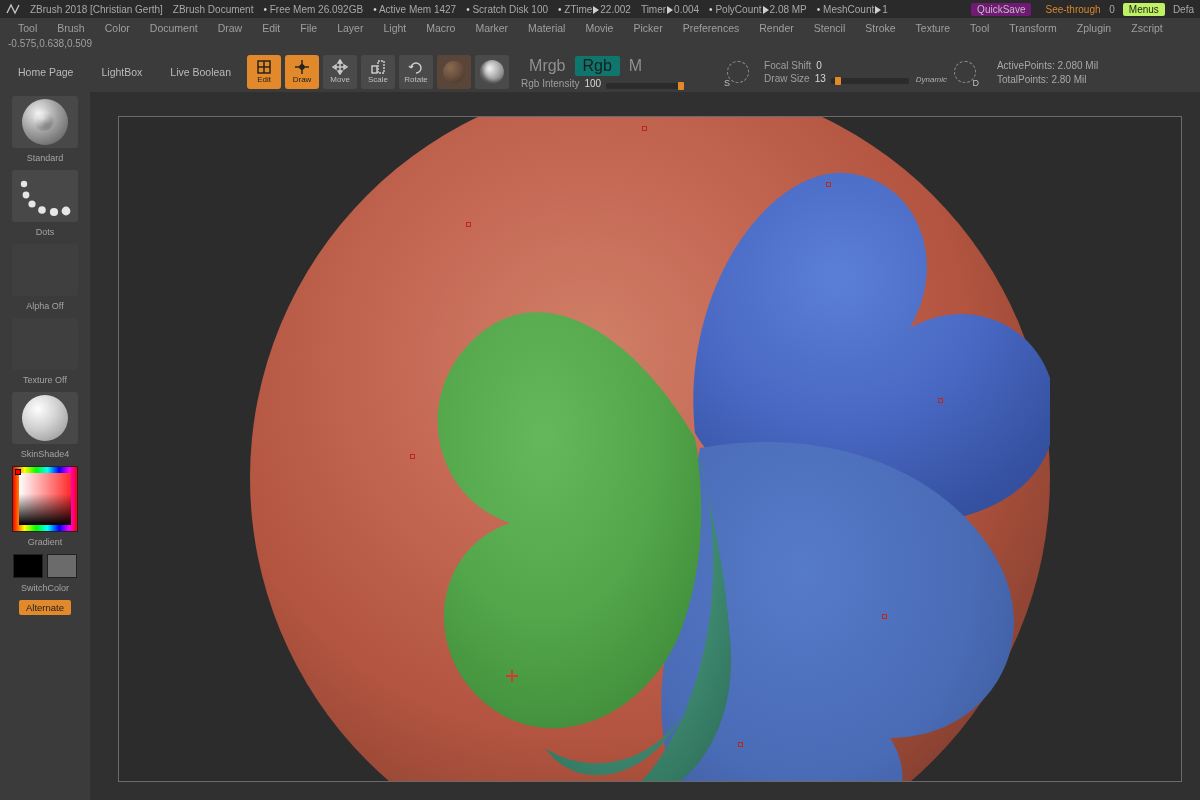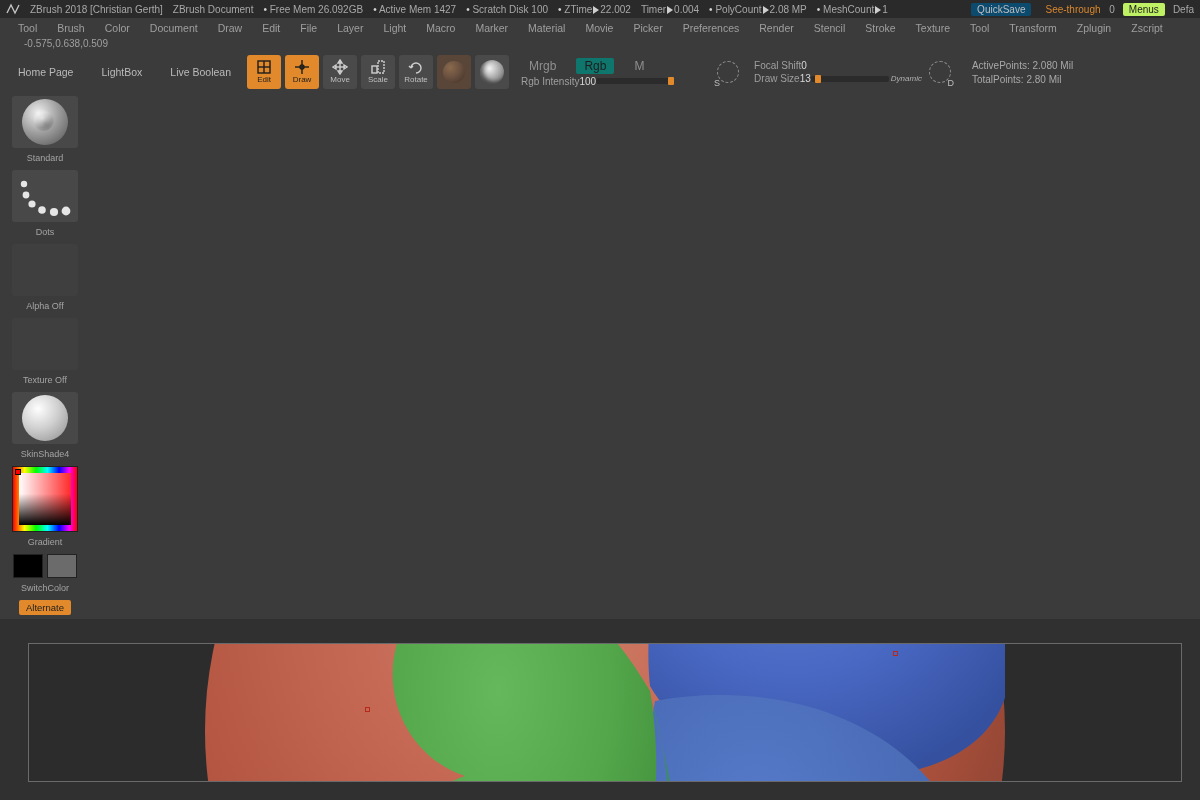--- a/index.html
+++ b/index.html
@@ -1,55 +1,55 @@
 <!DOCTYPE html>
 <html><head>
 <meta charset="utf-8">
 <style>
   * { margin:0; padding:0; box-sizing:border-box; font-family: Tahoma, Verdana, Arial, sans-serif; }
   body { background:#3b3b3b; color:#c0c0c0; width:1200px; height:800px; overflow:hidden; font-size:11px; }
   .titlebar { height:18px; background:#2a2a2a; display:flex; align-items:center; padding:0 6px; font-size:10px; color:#a8a8a8; gap:10px; }
   .titlebar .right { margin-left:auto; display:flex; align-items:center; gap:8px; }
-  .chip { background:#0c4a6e; padding:1px 6px; border-radius:2px; color:#bfbfbf; }
+  .chip { background:#701a75; padding:1px 6px; border-radius:2px; color:#bfbfbf; }
   .chip.orange { background:#bef264; color:#1d1d1d; }
   .chip.orange-label { background:transparent; color:#d8872e; }
   .menubar { height:20px; background:#3b3b3b; display:flex; align-items:center; padding:0 8px; gap:0; font-size:10.5px; color:#9f9f9f; }
   .menubar div { padding:2px 10px; cursor:pointer; }
-  .coords { height:14px; padding:0 24px; font-size:10px; color:#9f9f9f; }
+  .coords { height:14px; padding:0 8px; font-size:10px; color:#9f9f9f; }
   .toolbar { height:40px; background:#3b3b3b; display:flex; align-items:center; padding:0 6px; gap:4px; }
   .tool-btn-text { padding:6px 12px; background:#3b3b3b; color:#bababa; font-size:10.5px; border-radius:2px; cursor:pointer; }
   .iconbtn { width:34px; height:34px; background:#4a4a4a; border-radius:3px; display:flex; flex-direction:column; align-items:center; justify-content:center; font-size:8px; color:#bfbfbf; cursor:pointer; gap:1px; }
   .iconbtn.active { background:#e28a2b; color:#1d1d1d; }
   .iconbtn .ic { width:16px; height:14px; display:flex; align-items:center; justify-content:center; }
   .iconbtn svg *{ stroke:#cfcfcf; fill:none; stroke-width:1.4; }
   .iconbtn.active svg *{ stroke:#1d1d1d; }
   .matball-btn { width:34px; height:34px; border-radius:3px; background:#5a4638; display:flex; align-items:center; justify-content:center; cursor:pointer; }
   .matball-btn .ball { width:22px; height:22px; border-radius:50%; background:radial-gradient(circle at 33% 30%, #8a6a4d 0%, #6b5140 45%, #3f3026 100%); }
   .swirl-btn { width:34px; height:34px; border-radius:3px; background:#4a4a4a; display:flex; align-items:center; justify-content:center; cursor:pointer; }
   .swirl-btn .sw { width:24px;height:24px;border-radius:50%;background:radial-gradient(circle at 40% 35%, #f2f2f2 0%, #9e9e9e 55%, #555 100%); box-shadow: inset 3px -2px 4px rgba(0,0,0,0.5); }
   .mode-block { display:flex; flex-direction:column; gap:2px; margin-left:8px; }
-  .mode-row { display:flex; align-items:center; gap:12px; font-size:12px; }
+  .mode-row { display:flex; align-items:center; gap:1px; font-size:16px; }
   .mode-chip { padding:1px 8px; border-radius:2px; color:#8f8f8f; }
   .mode-chip.on { background:#0f766e; color:#1d1d1d; }
   .mode-chip.dim { color:#6a6a6a; }
-  .slider-row { display:flex; align-items:center; font-size:10px; color:#9f9f9f; white-space:nowrap; }
+  .slider-row { display:flex; align-items:flex-end; gap:5px; font-size:10px; color:#9f9f9f; white-space:nowrap; }
   .slider-row .val { color:#d8d8d8; }
   .slider { position:relative; width:78px; height:6px; background:#2b2b2b; border-radius:2px; }
   .slider .thumb { position:absolute; top:-1px; width:6px; height:8px; background:#e28a2b; border-radius:1px; }
   .toolbar-spacer { width:14px; }
   .mini-scroll { width:46px; height:6px; background:#2b2b2b; border-radius:2px; position:relative; margin-top:2px; }
   .mini-scroll .th { position:absolute; top:0; left:8px; width:20px; height:6px; background:#5a5a5a; border-radius:2px; }
   .focal-icon, .draw-icon { width:28px;height:28px;display:flex;align-items:center;justify-content:center;color:#9f9f9f; position:relative; }
   .focal-icon .ring { width:22px;height:22px;border:1px dashed #8a8a8a;border-radius:50%;position:absolute; }
   .focal-icon .s { position:absolute; bottom:-2px; left:0; font-size:9px; color:#bfbfbf; }
   .draw-icon .ring { width:22px;height:22px;border:1px dashed #8a8a8a;border-radius:50%;position:absolute; }
   .draw-icon .d { position:absolute; bottom:-2px; right:0; font-size:9px; color:#bfbfbf; }
   .dynamic-tag { font-size:8px; color:#b0b0b0; font-style:italic; margin-left:2px; }
   .points-block { display:flex; flex-direction:column; gap:3px; font-size:10px; color:#a8a8a8; margin-left:14px; }
-  .main { display:flex; height:calc(800px - 18px - 20px - 14px - 40px);flex-direction:column; }
+  .main { display:flex; height:calc(800px - 18px - 20px - 14px - 40px); }
   .leftcol { width:90px; background:#3b3b3b; display:flex; flex-direction:column; align-items:center; padding:4px 4px; gap:3px; }
   .thumb-box { width:66px; height:52px; background:#484848; border-radius:3px; display:flex; align-items:center; justify-content:center; position:relative; overflow:hidden; }
   .thumb-label { font-size:9px; color:#a4a4a4; padding:2px 0 4px; text-align:center; width:100%; }
   .brush-prev .ball { width:46px;height:46px;border-radius:50%;background:radial-gradient(circle at 35% 30%, #efefef 0%, #a0a0a0 45%, #4e4e4e 100%); position:relative; }
   .brush-prev .ball::after { content:""; position:absolute; width:22px; height:22px; left:10px; top:10px; border-radius:50%; background:radial-gradient(circle at 45% 40%, rgba(255,255,255,0.6), rgba(0,0,0,0) 55%), radial-gradient(circle at 60% 65%, rgba(0,0,0,0.35), rgba(0,0,0,0) 55%); }
   .dots-prev svg circle { fill:#e6e6e6; }
   .empty-box { background:#3f3f3f; }
   .mat-prev .ball { width:46px;height:46px;border-radius:50%;background:radial-gradient(circle at 35% 30%, #fefefe 0%, #d0d0d0 45%, #8b8b8b 100%); }
   .color-picker { width:66px; height:66px; position:relative; border:1px solid #222; }
   .hue-ring { position:absolute; inset:0; background:linear-gradient(90deg,#ff0000,#ffff00 18%,#00ff00 36%,#00ffff 54%,#0000ff 72%,#ff00ff 88%,#ff0000 100%); }

